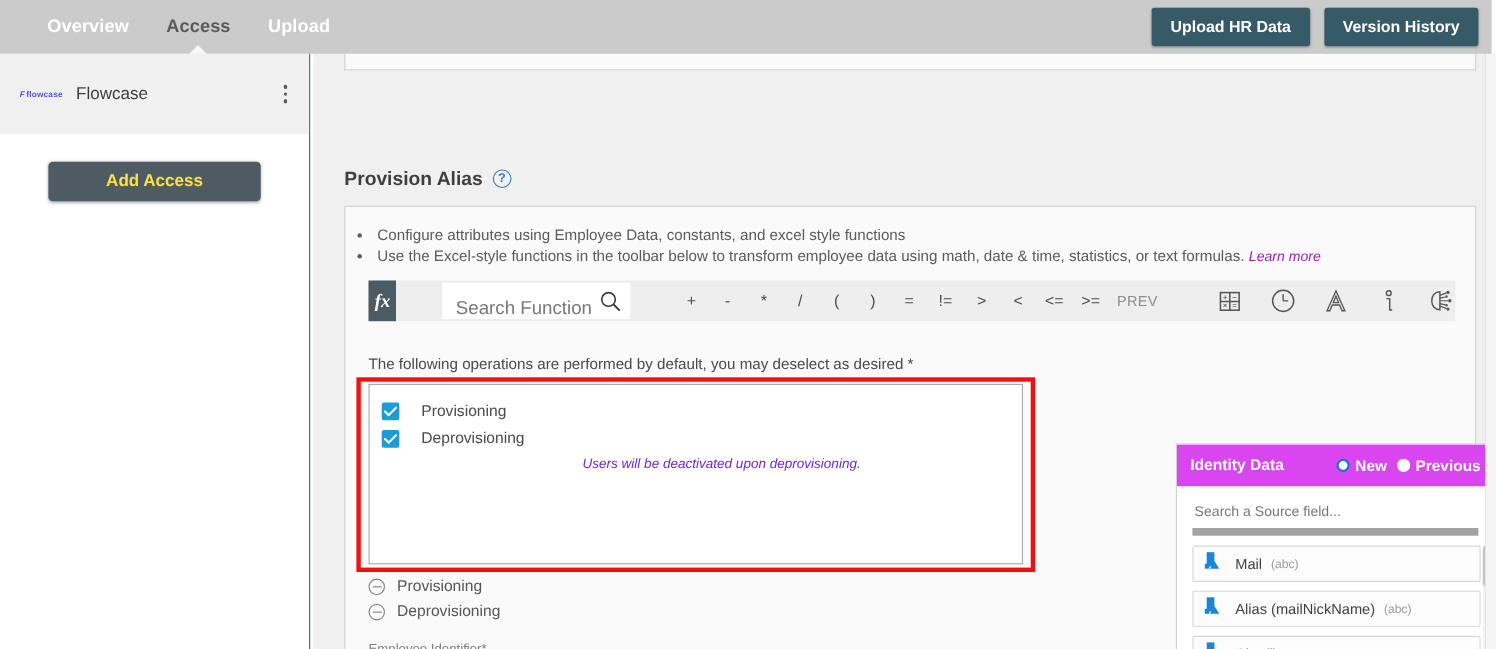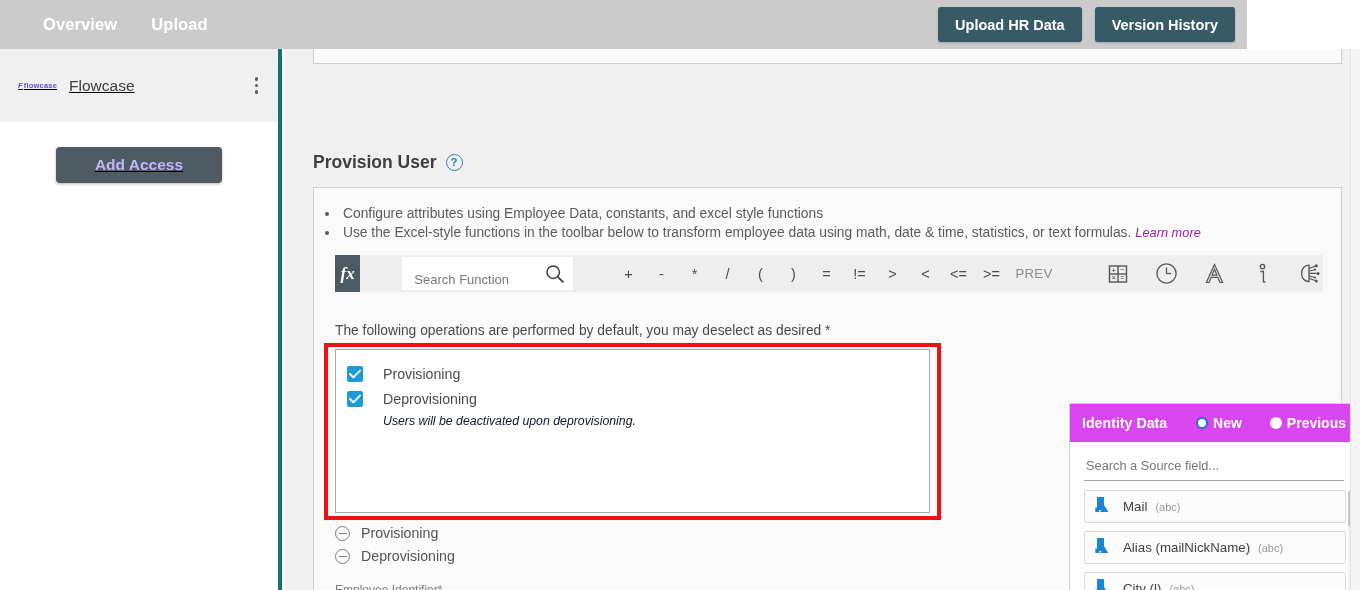--- a/index.html
+++ b/index.html
@@ -8,21 +8,21 @@
     width: 1360px; height: 590px;
     overflow: hidden;
     background: #ffffff;
     font-family: "Liberation Sans", sans-serif;
     -webkit-font-smoothing: antialiased;
   }
 
   
   .topnav {
     position: absolute; top: 0; left: 0;
-    width: 1247px; height: 49px;
+    width: 1356px; height: 49px;
     background: #cbcbcb;
     display: flex; 
   }
   .nav-items { display: flex; align-items: center; height: 49px; margin-left: 26px; }
   .nav-item {
     position: relative;
     padding: 0 17px;
     height: 49px;
     display: flex; align-items: center;
     font-size: 16.5px; font-weight: bold;
@@ -51,22 +51,21 @@
     cursor: pointer;
     box-shadow: 0 1px 2px rgba(0,0,0,.22);
     white-space: nowrap;
   }
 
   
   .sidebar {
     position: absolute; top: 49px; left: 0;
     width: 282px; height: 541px;
     background: #ffffff;
-    border-right: 4px solid #0f766e;
-    text-decoration: underline;
+    border-right: 1px solid #0f766e;
   }
   .sidebar-card {
     height: 73px;
     background: #f0f0f0;
     display: flex; align-items: center;
     padding: 0 14px 0 18px;
     cursor: pointer;
   }
   .flowcase-logo {
     font-size: 7.5px; color: #5b4dd6; font-weight: bold;
@@ -74,23 +73,23 @@
     white-space: nowrap;
     font-family: "Liberation Sans", sans-serif;
     margin-right: 12px;
   }
   .flowcase-logo .mark { font-style: italic; margin-right: 1px; }
   .sidebar-card-title { font-size: 15.5px; color: #3c3c3c; flex: 1; }
   .kebab { display: flex; flex-direction: column; gap: 3px; padding: 4px 6px; cursor: pointer; }
   .kebab i { width: 3.5px; height: 3.5px; background: #5b5b5b; border-radius: 50%; display: block; }
   .addaccess-wrap { display: flex; justify-content: center; margin-top: 25px; }
   .btn-addaccess {
-    background: #4e5b63; color: #c4b5fd;
+    background: #4e5b63; color: #fde047;
     border: none; border-radius: 4px;
-    width: 166px; height: 36px;
+    width: 193px; height: 36px;
     font-family: "Liberation Sans", sans-serif;
     font-size: 15.5px; font-weight: bold;
     cursor: pointer;
     box-shadow: 0 1px 3px rgba(0,0,0,.3);
   }
 
   
   .main {
     position: absolute; top: 49px; left: 285px;
     width: 1075px; height: 541px;
@@ -142,21 +141,21 @@
   }
   .fx-search {
     position: relative;
     width: 249px; height: 33px; background: #ffffff;
     margin-left: 3px;
     display: flex; align-items: center;
   }
   .fx-search input {
     border: none; outline: none; background: transparent;
     font-family: "Liberation Sans", sans-serif;
-    font-size: 13px; color: #4a4a4a;
+    font-size: 17px; color: #4a4a4a;
     padding: 12px 30px 0 12px; width: 100%; height: 100%;
   }
   .fx-search input::placeholder { color: #777777; }
   .search-icon { position: absolute; right: 8px; top: 7px; cursor: pointer; }
   .ops { display: flex; align-items: center; }
   .op {
     min-width: 33px; height: 37px;
     display: flex; align-items: center; justify-content: center;
     font-size: 14.5px; color: #4c4c4c; cursor: pointer;
     font-family: "Liberation Sans", sans-serif;
@@ -183,21 +182,21 @@
   }
   .cb-row { display: flex; align-items: center; margin: 16px 0 0 11px; cursor: pointer; }
   .cb-row.second { margin-top: 9px; }
   .cb {
     width: 16px; height: 16px; background: #1d9bd7; border-radius: 2px;
     display: flex; align-items: center; justify-content: center;
     flex: none;
   }
   .cb svg { display: block; }
   .cb-label { font-size: 14.2px; color: #4a4a4a; margin-left: 20px; }
-  .cb-hint { font-size: 12.3px; color: #0f172a; font-style: italic; margin: 7px 0 0 47px; }
+  .cb-hint { font-size: 12.3px; color: #6d28d9; font-style: italic; margin: 7px 0 0 47px; text-align: center; }
 
   
   .collapse-row {
     position: absolute; left: 21px;
     display: flex; align-items: center; gap: 11px; cursor: pointer;
   }
   .collapse-row.a { top: 337px; }
   .collapse-row.b { top: 360px; }
   .minus-circle {
     width: 15px; height: 15px; border: 1.3px solid #808080; border-radius: 50%;
@@ -219,32 +218,32 @@
     width: 290px; height: 325px;
     background: #ffffff;
     border: 1px solid #d0d0d0;
     overflow: hidden;
   }
   .idpanel-head {
     height: 38px; background: #d946ef;
     display: flex; align-items: center; padding: 0 12px;
   }
   .idpanel-title { color: #ffffff; font-size: 14.2px; font-weight: bold; flex: 1; }
-  .radio-group { display: flex; gap: 28px; }
+  .radio-group { display: flex; gap: 9px; }
   .radio-item { display: flex; align-items: center; gap: 5px; cursor: pointer; }
   .radio {
     width: 12px; height: 12px; border-radius: 50%;
     background: #ffffff; flex: none;
     display: flex; align-items: center; justify-content: center;
   }
   .radio.on { background: #ffffff; border: 2.5px solid #1573d6; }
   .radio-label { color: #ffffff; font-size: 14px; font-weight: bold; }
   .id-search {
     margin: 14px 14px 0 14px;
-    border-bottom: 1px solid #a3a3a3;
+    border-bottom: 7px solid #a3a3a3;
     padding-bottom: 6px;
   }
   .id-search input {
     border: none; outline: none; background: transparent;
     font-family: "Liberation Sans", sans-serif;
     font-size: 12.8px; color: #5a5a5a; width: 100%;
   }
   .id-search input::placeholder { color: #777777; }
   .id-list { margin: 9px 12px 0 14px; position: relative; }
   .id-item {
@@ -272,20 +271,23 @@
     border-left: 1px solid #e4e4e4;
   }
 </style>
 </head>
 <body>
 
 <div class="topnav">
   <div class="nav-items">
     <div class="nav-item">
         <span>Overview</span>
+      </div>
+    <div class="nav-item active">
+        <span>Access</span>
       </div>
     <div class="nav-item">
         <span>Upload</span>
       </div>
   </div>
   <div class="nav-right">
     <button class="btn-teal">Upload HR Data</button>
     <button class="btn-teal">Version History</button>
   </div>
 </div>
@@ -307,21 +309,21 @@
   </div>
 </div>
 
 <div class="main">
 
   <div class="card-cut">
     
   </div>
 
   <div class="page-title-row">
-    <span class="page-title">Provision User</span>
+    <span class="page-title">Provision Alias</span>
     <span class="help-icon">?</span>
   </div>
 
   <div class="panel">
 
     <ul class="bullets">
       <li><span>Configure attributes using Employee Data, constants, and excel style functions</span></li>
       <li><span>Use the Excel-style functions in the toolbar below to transform employee data using math, date &amp; time, statistics, or text formulas.</span><span class="learn-more">Learn more</span></li>
     </ul>
 

